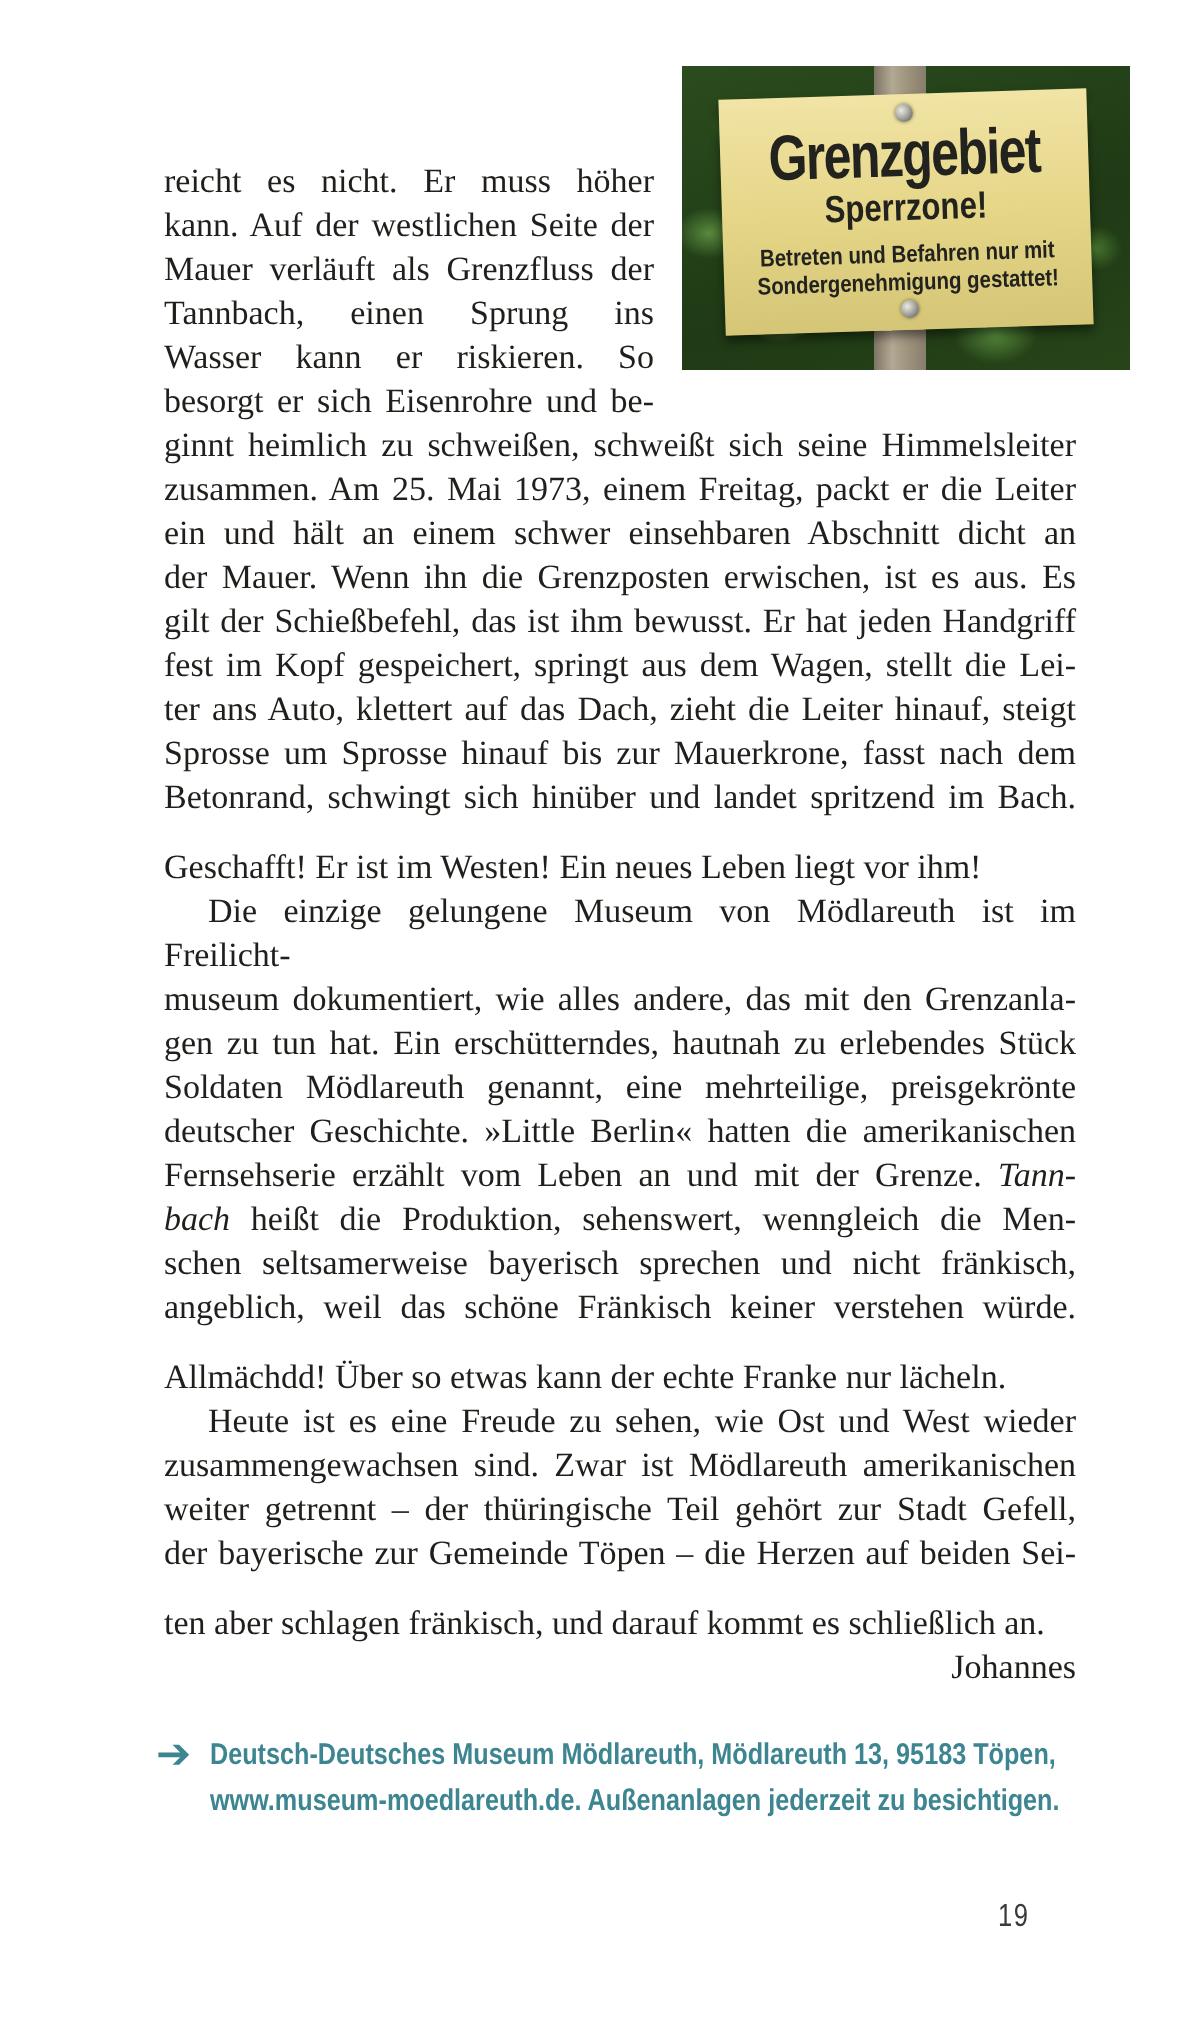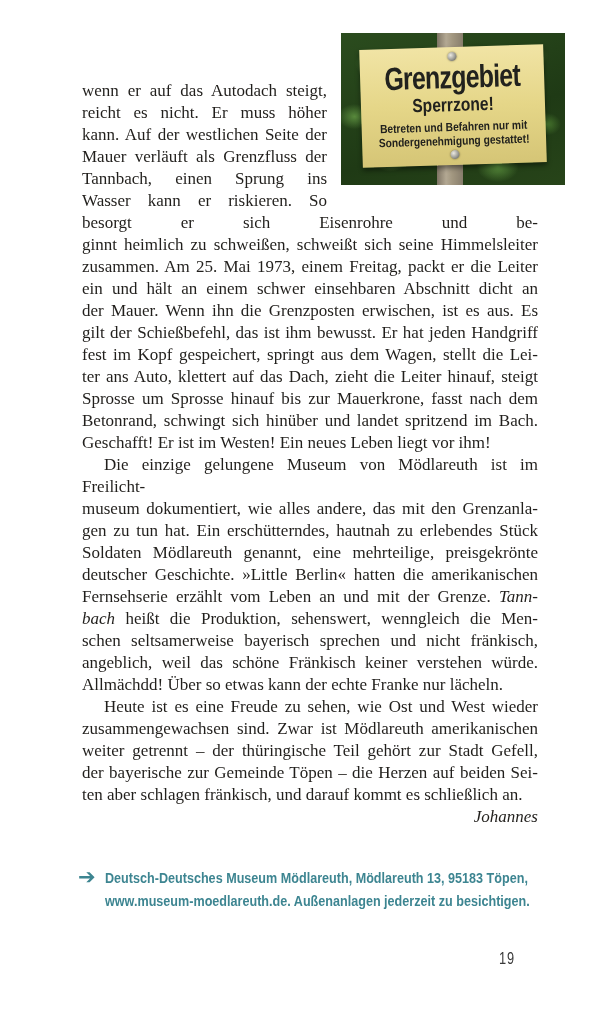--- a/index.html
+++ b/index.html
@@ -8,23 +8,23 @@
     background: #ffffff; overflow: hidden;
     font-family: "Liberation Serif", serif;
   }
 
   
   .content {
     position: absolute; left: 82px; top: 80px; width: 456px;
     font-size: 17px; line-height: 22px; color: #211f1c;
   }
   .line { text-align: justify; text-align-last: justify; }
-  .line.pend { text-align-last: left; }
+  .line.pend { text-align-last: left; margin-top: 13px; }
   .para-indent .line:first-child { text-indent: 22px; }
-  .signature { text-align: right; font-style: italic; }
+  .signature { text-align: right; }
 
   
   .photo {
     float: right; width: 224px; height: 152px;
     margin: -47px -27px 18px 14px;
     position: relative; overflow: hidden;
   }
   .foliage {
     position: absolute; inset: 0;
     background:
@@ -101,21 +101,20 @@
         <div class="sign-line1">Grenzgebiet</div>
         <div class="sign-line2">Sperrzone!</div>
         <div class="sign-line3">Betreten und Befahren nur mit</div>
         <div class="sign-line4">Sondergenehmigung gestattet!</div>
         <div class="screw screw-bottom"></div>
       </div>
     </figure>
 
     <div id="paragraphs">
         <div class="para">
-          <div class="line">wenn er auf das Autodach steigt,</div>
           <div class="line">reicht es nicht. Er muss höher</div>
           <div class="line">kann. Auf der westlichen Seite der</div>
           <div class="line">Mauer verläuft als Grenzfluss der Tannbach, einen Sprung ins</div>
           <div class="line">Wasser kann er riskieren. So besorgt er sich Eisenrohre und be-</div>
           <div class="line">ginnt heimlich zu schweißen, schweißt sich seine Himmelsleiter</div>
           <div class="line">zusammen. Am 25. Mai 1973, einem Freitag, packt er die Leiter</div>
           <div class="line">ein und hält an einem schwer einsehbaren Abschnitt dicht an</div>
           <div class="line">der Mauer. Wenn ihn die Grenzposten erwischen, ist es aus. Es</div>
           <div class="line">gilt der Schießbefehl, das ist ihm bewusst. Er hat jeden Handgriff</div>
           <div class="line">fest im Kopf gespeichert, springt aus dem Wagen, stellt die Lei-</div>

